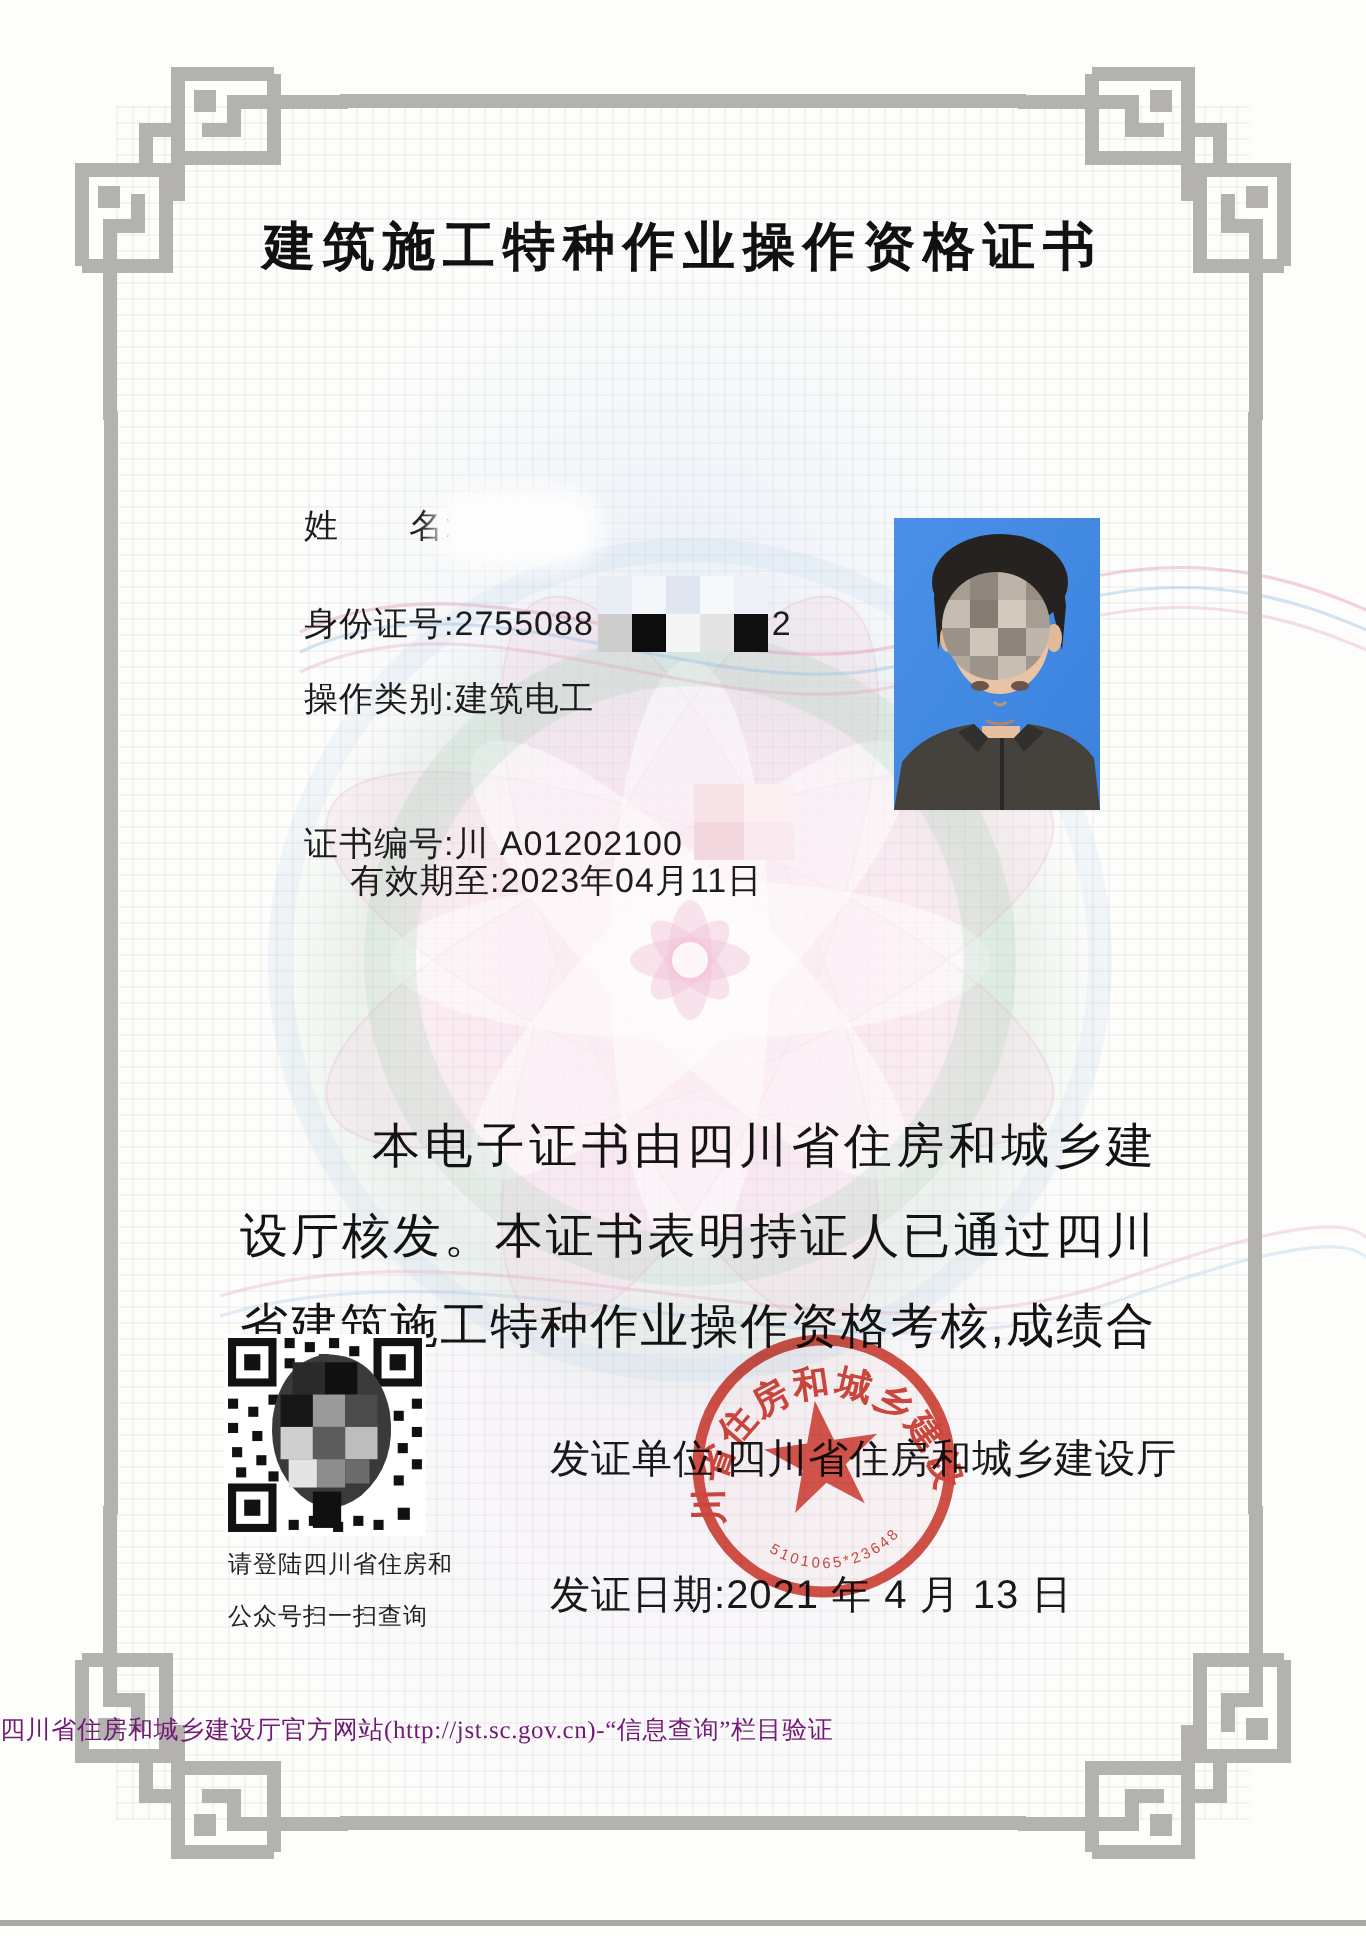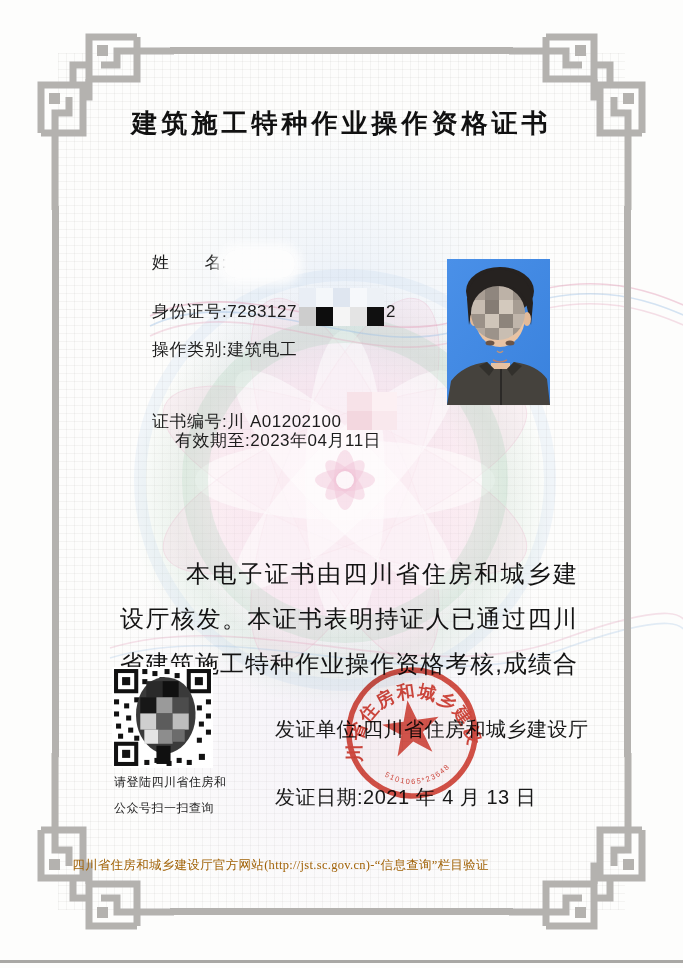--- a/index.html
+++ b/index.html
@@ -61,23 +61,23 @@
   .qr{left:112px;top:667px;width:101px;height:101px;}
   .qr-caption{
     left:114px;top:770px;width:140px;
     font-family:"Liberation Serif","DejaVu Serif",serif;
     font-size:12px;line-height:25.5px;letter-spacing:.5px;color:#222;
   }
   .issue-row{left:275px;height:24px;font-size:20px;letter-spacing:.5px;white-space:nowrap;color:#181818;}
   .i1{top:716px;} .i2{top:784px;}
   .seal{left:327px;top:648px;width:170px;height:170px;mix-blend-mode:multiply;opacity:.9;}
   .footer{
-    left:0;top:857px;width:561px;text-align:center;
+    left:0;top:857px;width:561px;text-align:left;
     font-family:"Liberation Serif","DejaVu Serif",serif;
-    font-size:12.5px;letter-spacing:.3px;color:#a16207;
+    font-size:12.5px;letter-spacing:.3px;color:#701a75;
   }
 </style>
 </head>
 <body>
 
 <div class="abs guilloche"></div>
 
 <svg class="abs flower" viewBox="0 0 470 470" aria-hidden="true">
   <g opacity="0.85">
     <g fill="rgba(244,210,226,0.30)" stroke="rgba(232,178,201,0.35)" stroke-width="1">
@@ -175,21 +175,21 @@
 <div class="abs frame-line fl-left"></div>
 <div class="abs frame-line fl-right"></div>
 <div class="abs scan-edge"></div>
 
 <div class="abs title">建筑施工特种作业操作资格证书</div>
 
 <div class="abs frow r1">
   <span>姓　　名:</span><span class="blur-name"></span>
 </div>
 <div class="abs frow r2">
-  <span>身份证号:</span><span>7283127</span><span class="mosaic mosaic-id">
+  <span>身份证号:</span><span>2755088</span><span class="mosaic mosaic-id">
     <div style="background:#e9eef5"></div>
       <div style="background:#f4f7fa"></div>
       <div style="background:#dfe6f0"></div>
       <div style="background:#f6f8fb"></div>
       <div style="background:#edf1f6"></div>
     <div style="background:#cdcdcd"></div>
       <div style="background:#0d0d0d"></div>
       <div style="background:#f5f5f5"></div>
       <div style="background:#e4e4e4"></div>
       <div style="background:#101010"></div>

